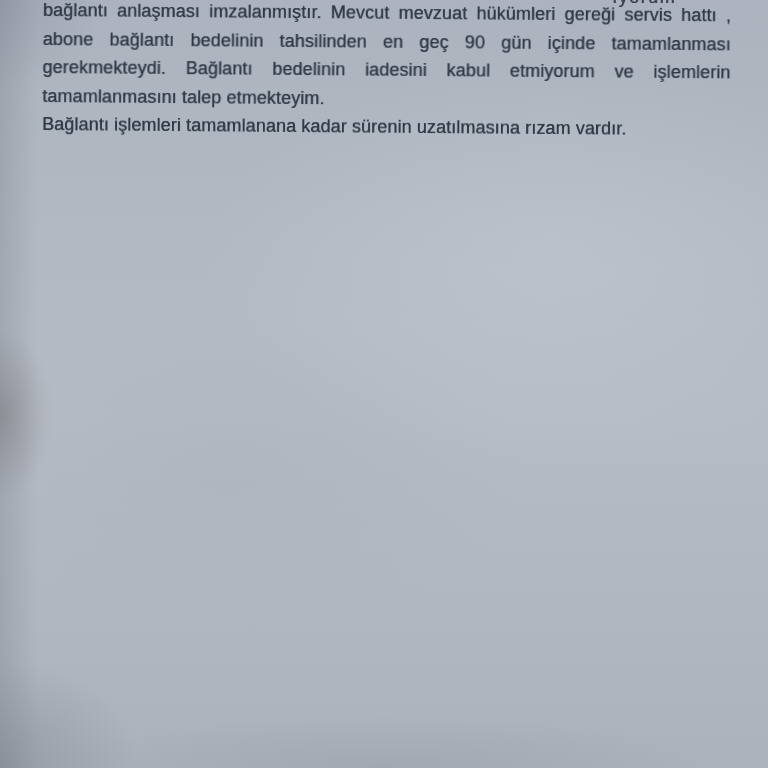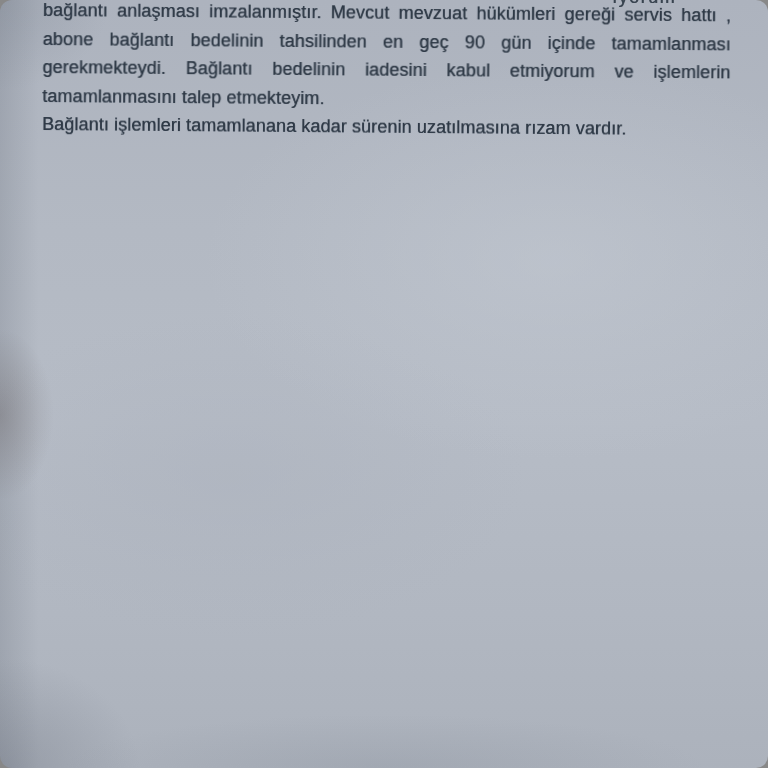--- a/index.html
+++ b/index.html
@@ -16,21 +16,20 @@
     
     background:
       radial-gradient(60% 10% at 50% 100%, rgba(120,128,140,0.20), rgba(120,128,140,0) 70%),
       radial-gradient(28% 22% at 0% 100%, rgba(110,116,128,0.38), rgba(110,116,128,0) 65%),
       radial-gradient(10% 16% at 0% 54%, rgba(105,100,102,0.38), rgba(105,100,102,0) 70%),
       radial-gradient(22% 18% at 0% 0%, rgba(120,128,140,0.30), rgba(120,128,140,0) 65%),
       linear-gradient(90deg, rgba(95,102,114,0.22), rgba(95,102,114,0) 5%),
       radial-gradient(70% 40% at 72% 34%, rgba(198,204,213,0.45), rgba(198,204,213,0) 65%),
       radial-gradient(55% 30% at 30% 62%, rgba(172,178,189,0.50), rgba(172,178,189,0) 70%),
       linear-gradient(180deg, #adb3be 0%, #b3b9c3 30%, #b6bcc6 55%, #b1b7c1 80%, #acb2bc 100%);
-    border-radius: 12px;
   }
   .text-block {
     position: absolute;
     left: 43px;
     top: -4px;
     width: 688px;
     transform: rotate(0.45deg);
     transform-origin: 0 0;
     color: #2e3946;
     font-size: 18px;

